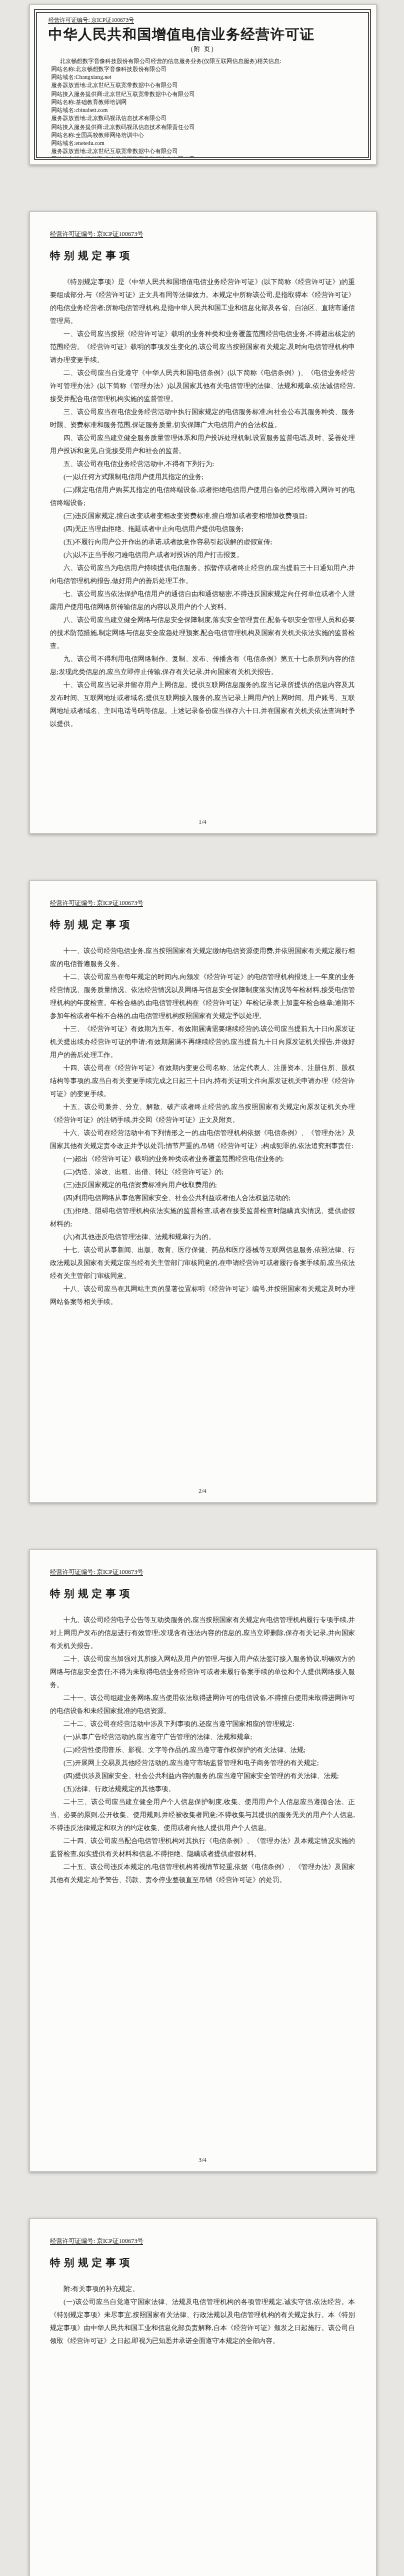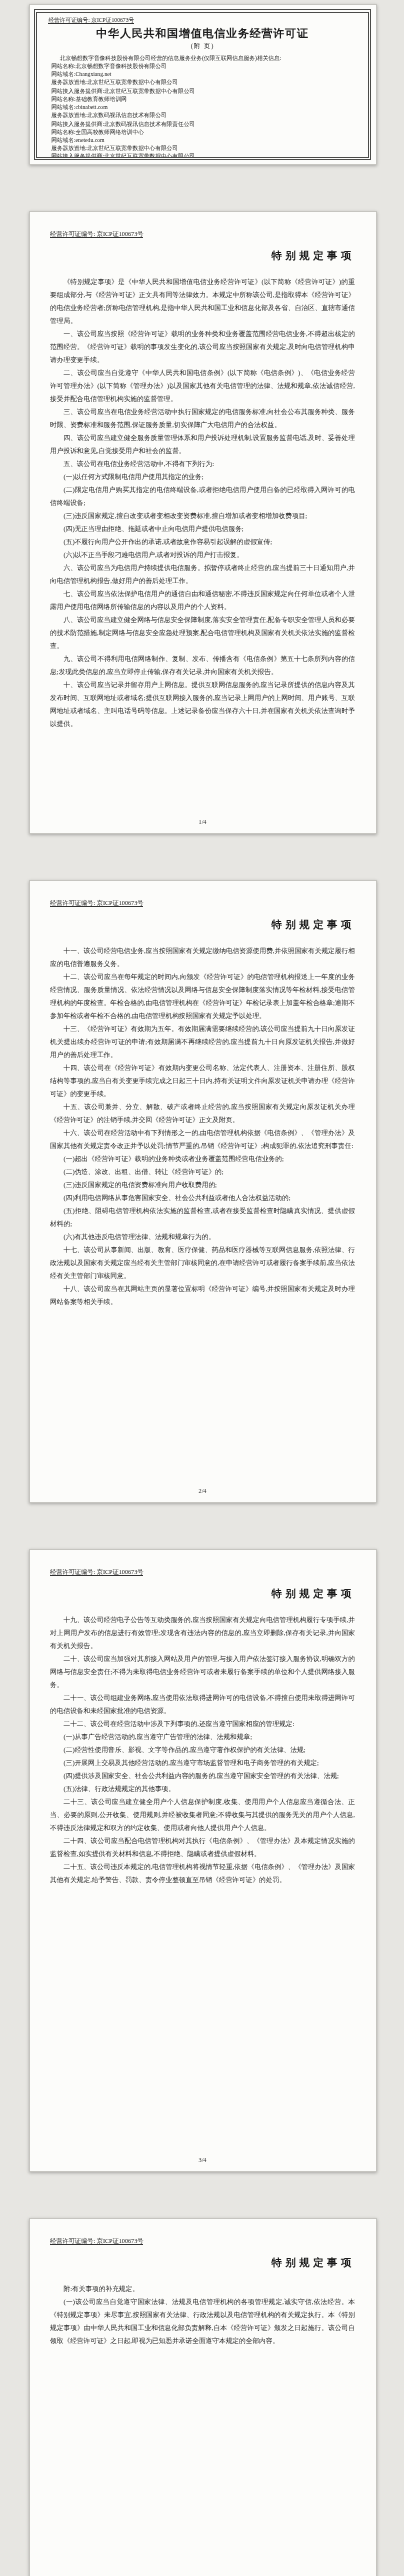--- a/index.html
+++ b/index.html
@@ -26,32 +26,32 @@
     box-shadow:0 1px 3.1px rgba(0,0,0,0.28);
     position:relative;
   }
   
   .page.cert{height:161px;padding:4.1px;}
   .frame-outer{border:0.5px solid var(--frame);padding:1.5px;height:100%;}
   .frame-inner{border:1px solid var(--frame);padding:4.1px 11.3px 3.1px 11.3px;height:100%;overflow:hidden;}
   .cert-no{font-size:5.7px;margin-bottom:1px;}
   .cert-no .underline{border-bottom:0.5px solid #333;padding-bottom:0.5px;}
   .cert-title{
-    text-align:center;font-size:11px;font-weight:bold;
+    text-align:left;font-size:14px;font-weight:bold;
     letter-spacing:0.8px;margin-top:1px;
   }
   .cert-sub{text-align:center;font-size:6.4px;margin:1.5px 0 2.6px 0;letter-spacing:1px;}
   .cert-intro{font-size:5.7px;line-height:8.2px;text-indent:2em;}
   .cert-lines .cert-line{font-size:5.7px;line-height:8.2px;padding-left:0.5em;white-space:nowrap;overflow:hidden;}
   
   .page.prov{height:623px;margin-top:46px;padding:17.5px 20.6px 15.5px 20.6px;}
   .prov-no{font-size:6.2px;}
   .prov-no .underline{border-bottom:0.5px solid #333;padding-bottom:0.5px;}
   .prov-title{
-    text-align:right;font-size:10.3px;font-weight:bold;
+    text-align:left;font-size:10.3px;font-weight:bold;
     letter-spacing:3.6px;margin:10.3px 0 12.4px 0;
   }
   .prov-body .para{
     font-size:6.7px;line-height:13px;
     text-indent:2em;text-align:justify;
   }
   .page-num{
     position:absolute;left:0;right:0;bottom:8.2px;
     text-align:center;font-size:6.2px;color:#333;
   }

